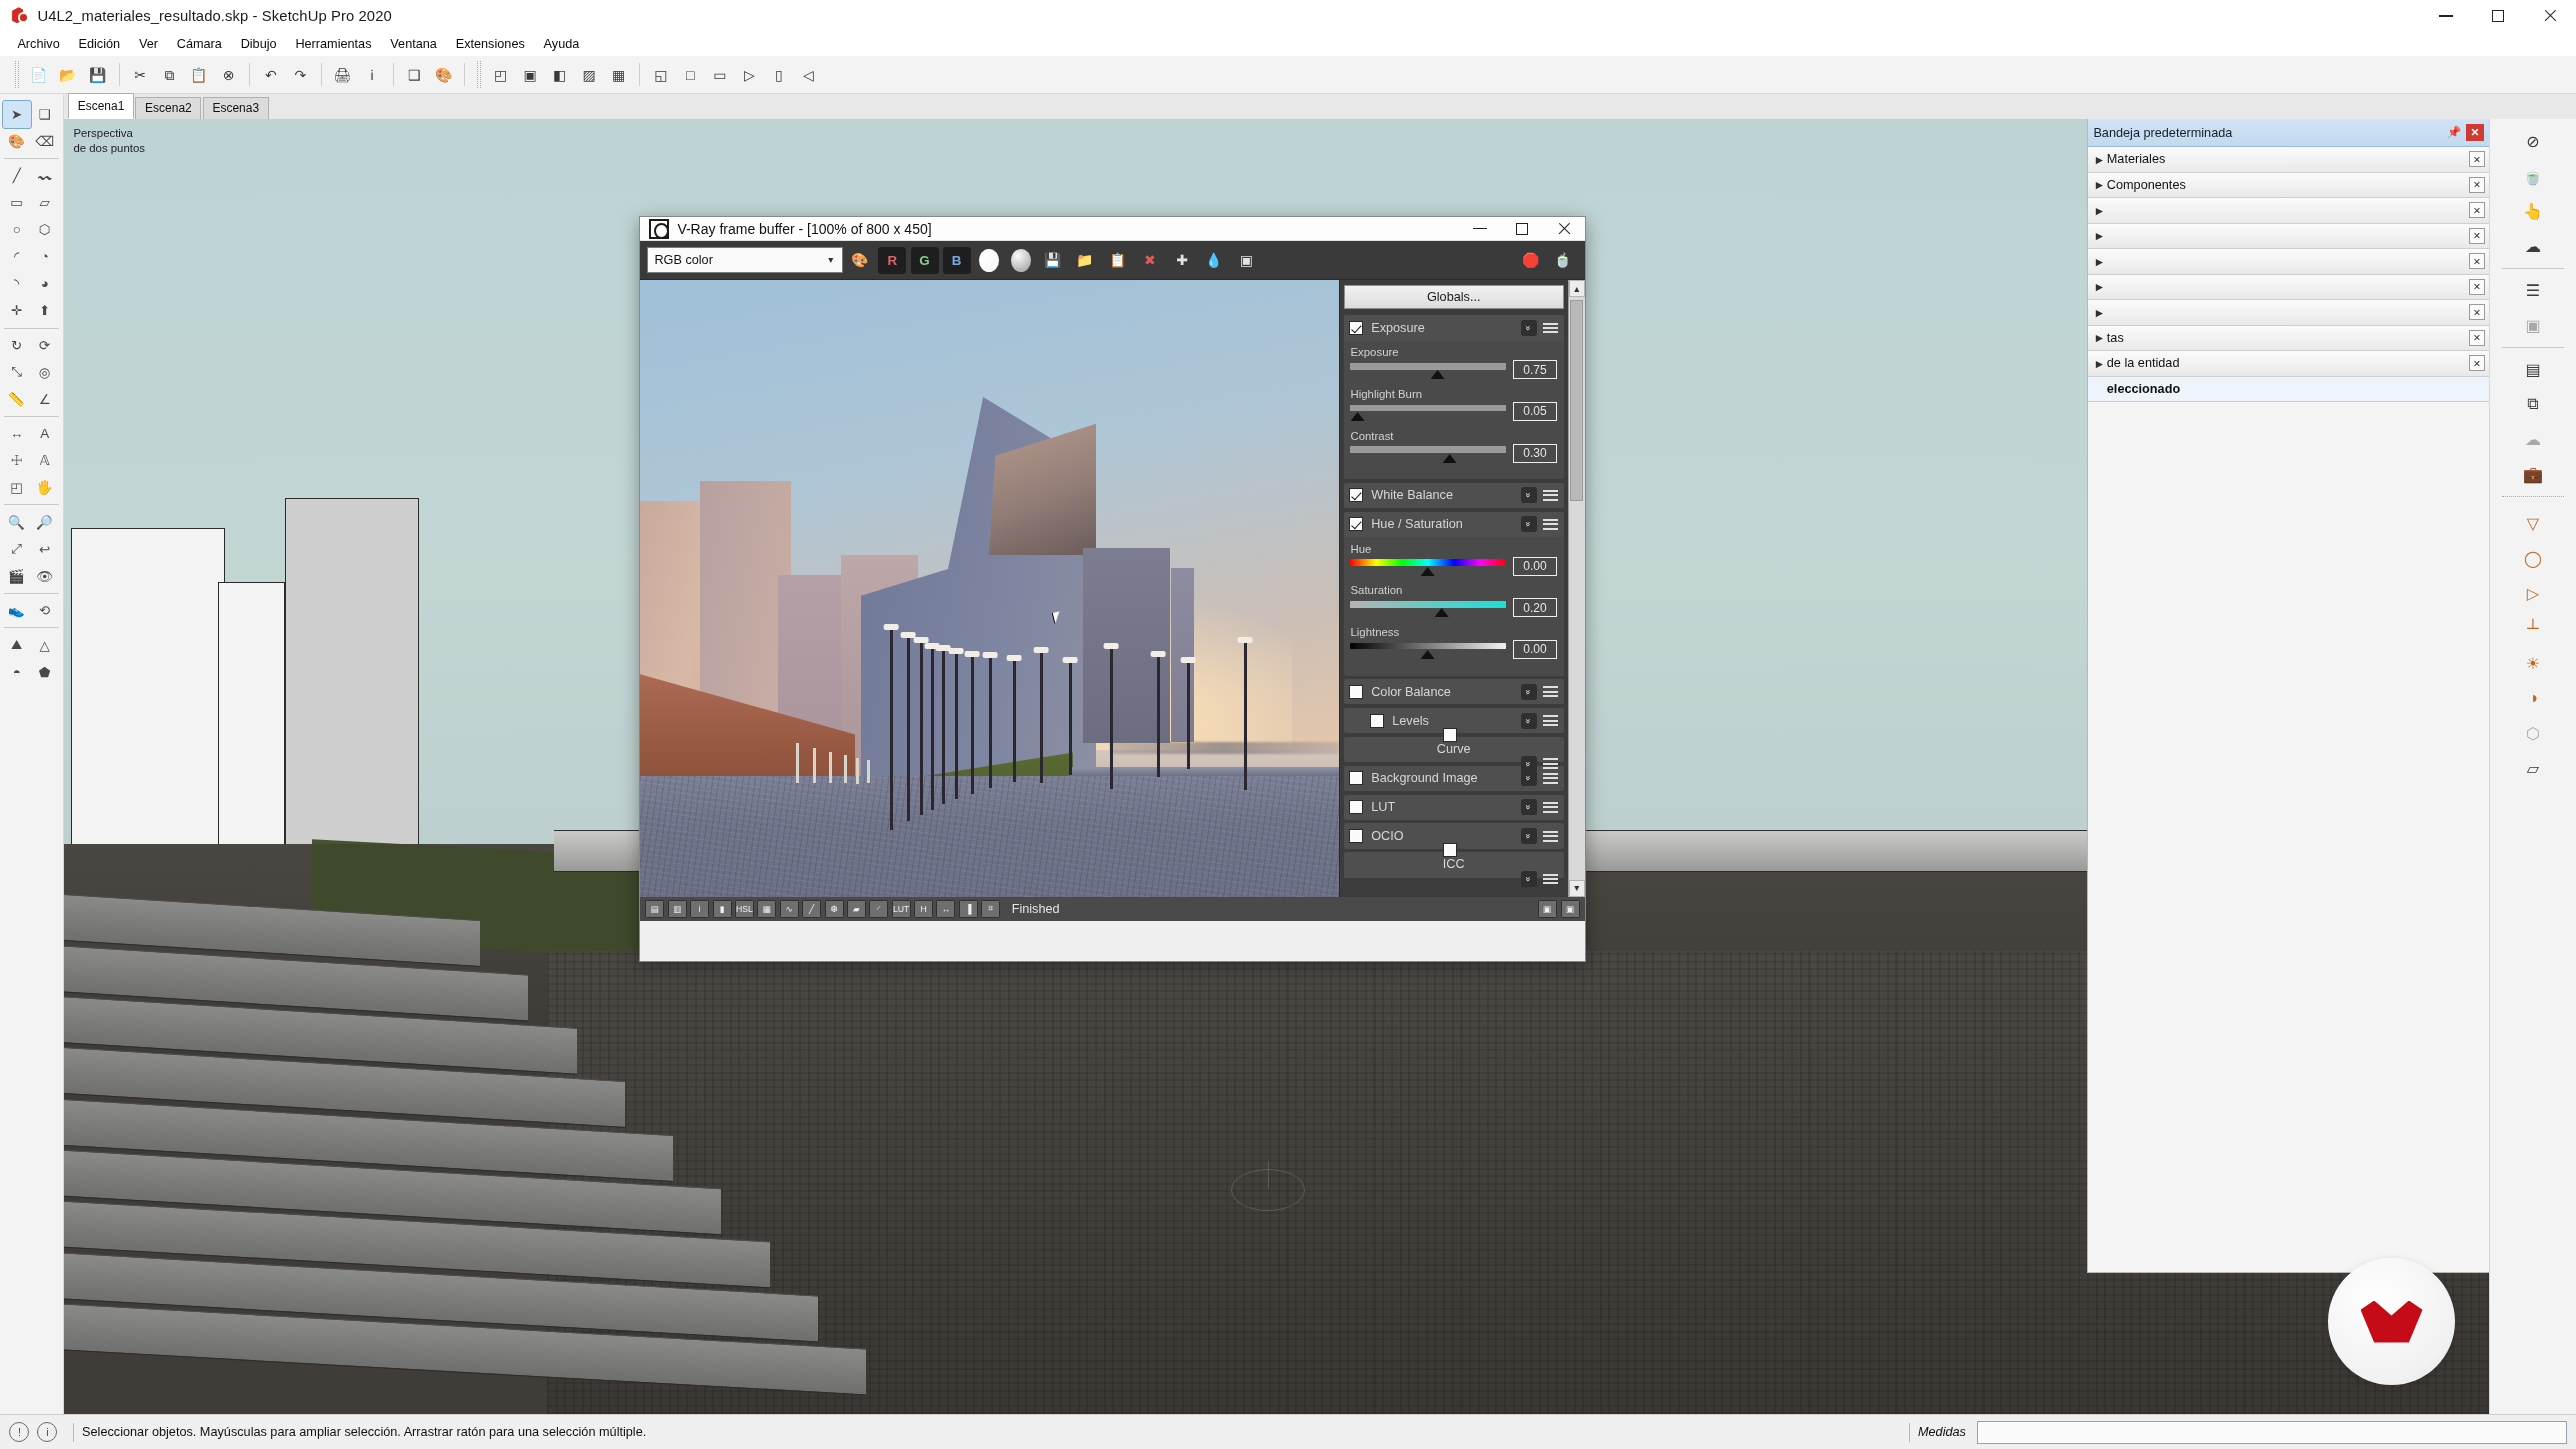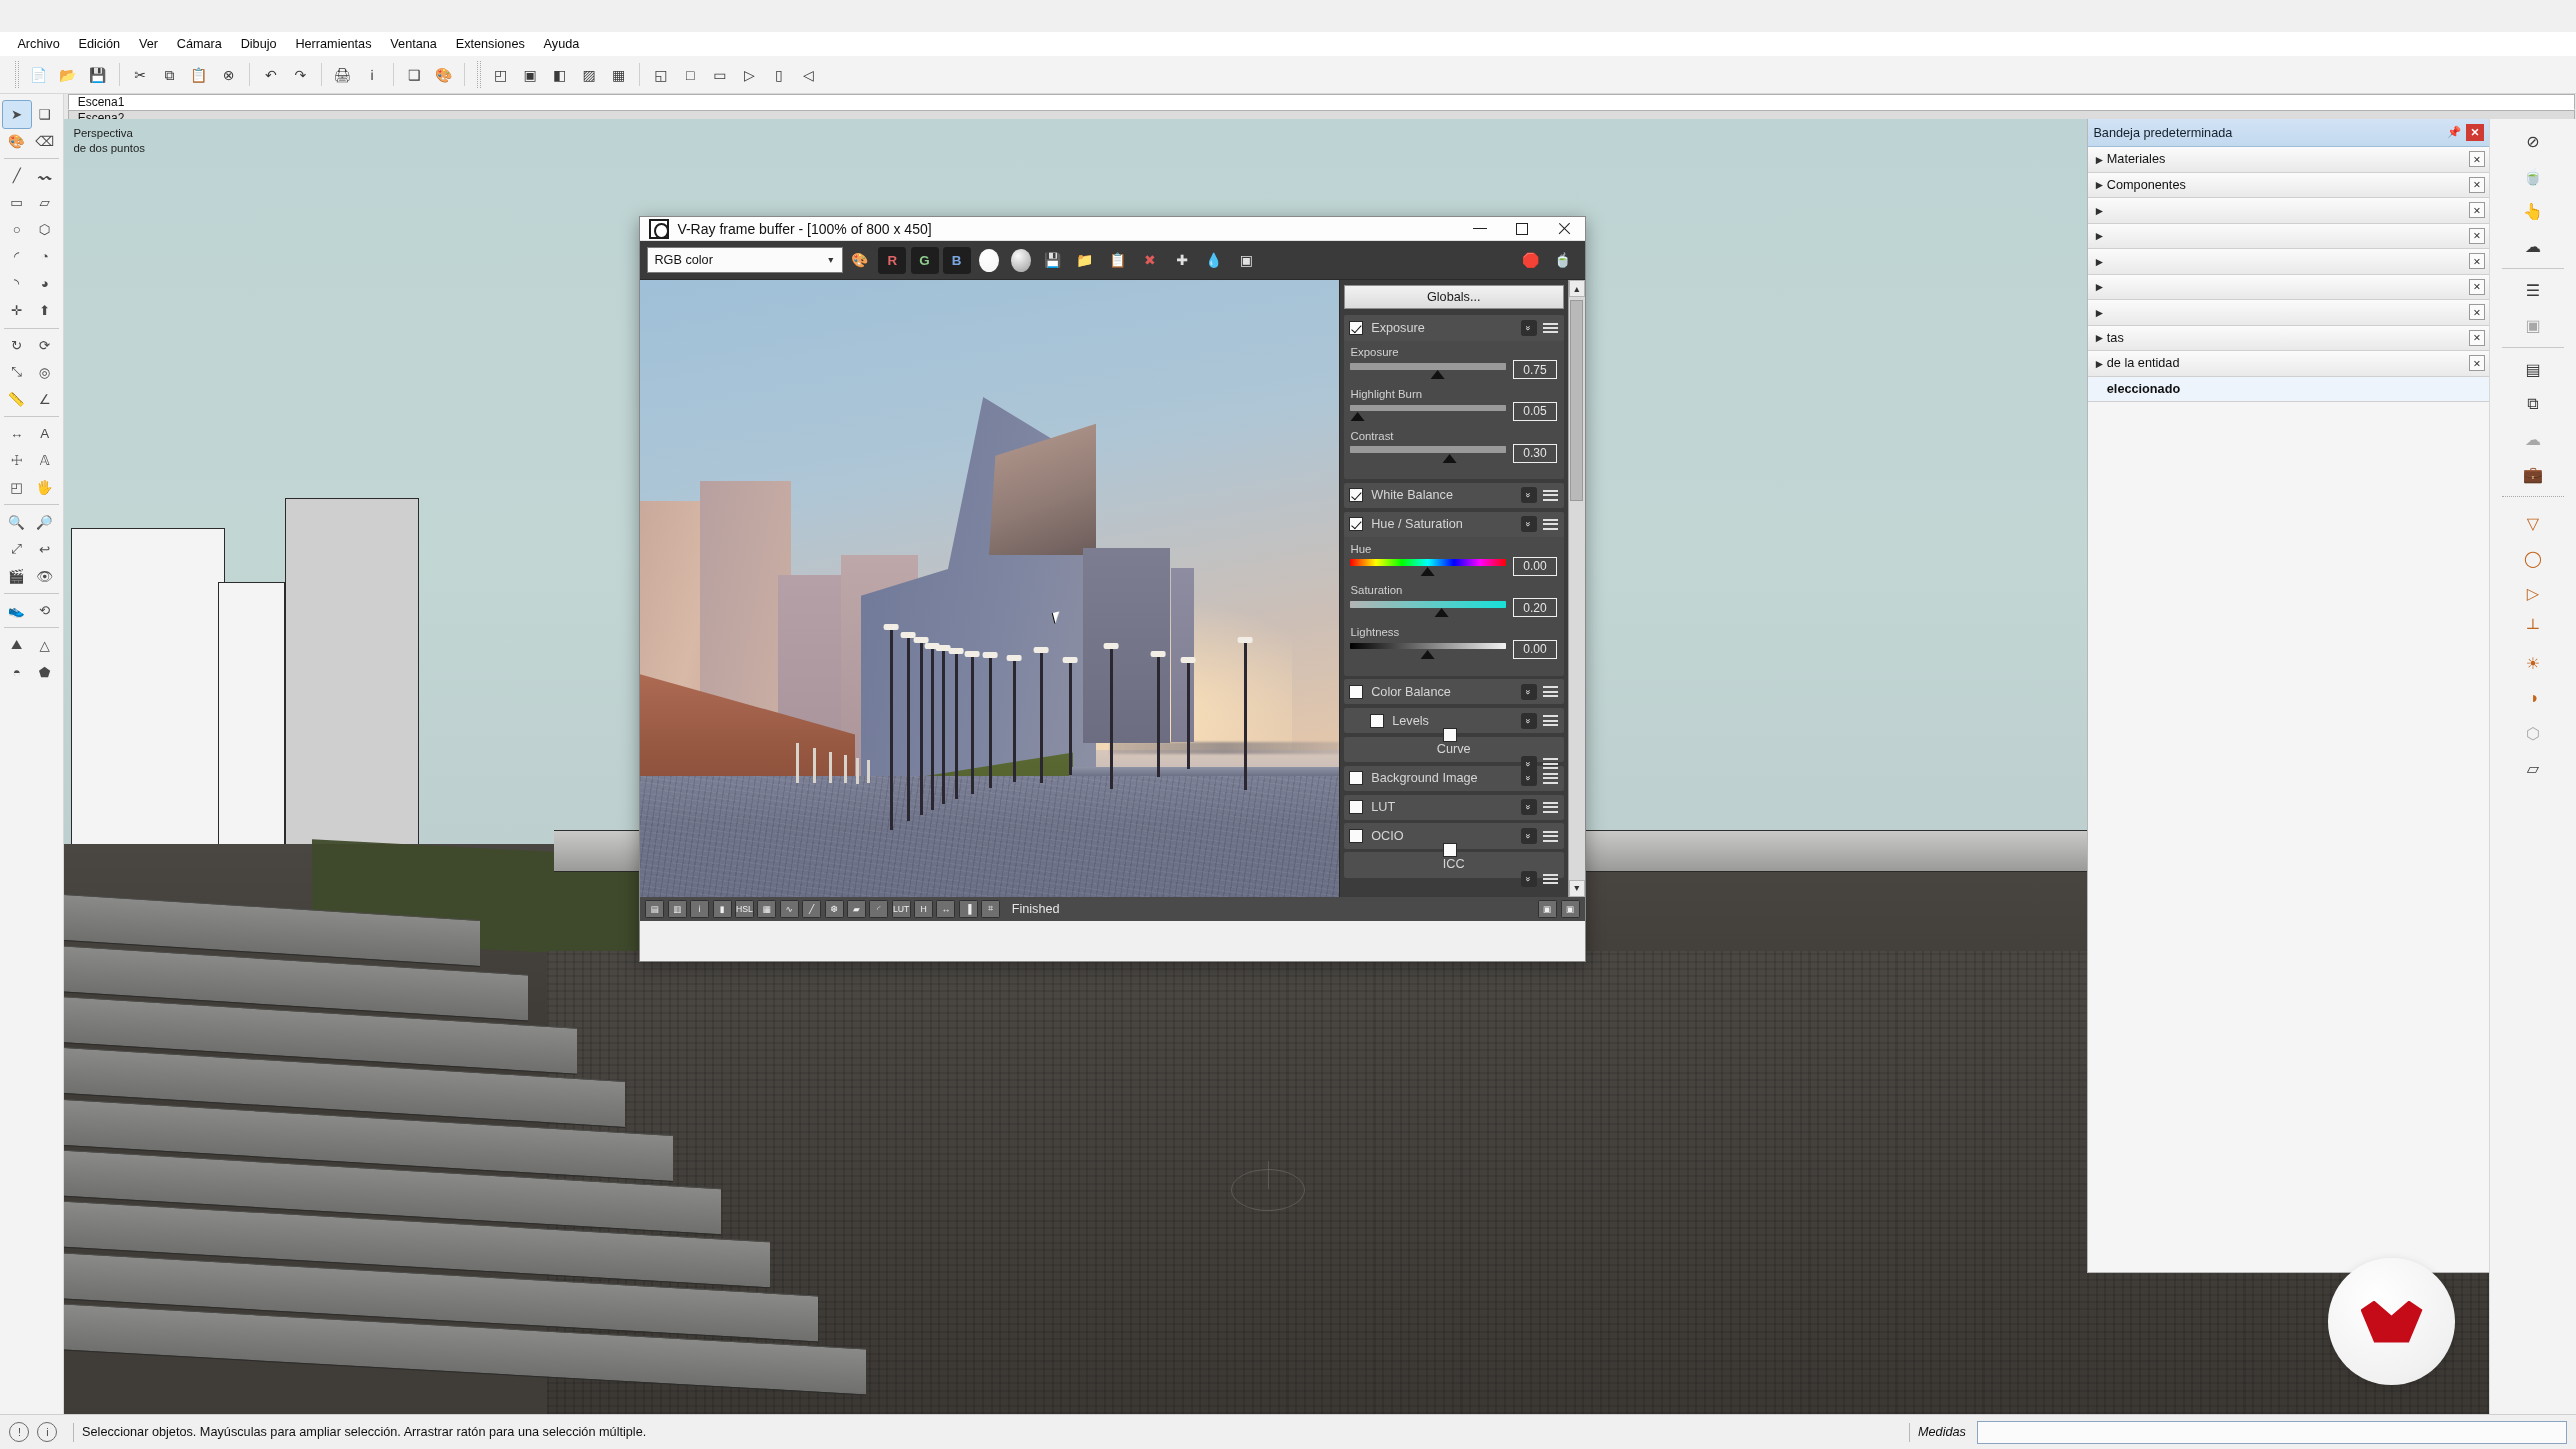--- a/index.html
+++ b/index.html
@@ -66,21 +66,21 @@
     width: 25.5px; height: 25.5px; margin: 0 2px; border-radius: 2px;
     display: flex; align-items: center; justify-content: center;
     font-size: 14px; line-height: 1; color: #3a3a3a; position: relative;
   }
   .tb-sep { width: 0.7px; height: 23px; background: #cfcfcf; margin: 0 6px; }
 
   
   .scene-tabs {
     position: absolute; left: 64px; top: 94px; width: 2512px; height: 25.5px;
     background: #e8e8e8; border-bottom: 0.7px solid #b9b9b9;
-    display: flex; padding-left: 4px; flex-direction: column;
+    display: flex; align-items: flex-end; padding-left: 4px;
   }
   .scene-tab {
     height: 21.5px; padding: 0 8.7px; font-size: 12px; color: #111;
     display: flex; align-items: center; background: #dcdcdc;
     border: 0.7px solid #b0b0b0; border-bottom: none; margin-right: 1.3px;
   }
   .scene-tab.active { background: #ffffff; height: 25.5px; border-bottom: 0.7px solid #fff; }
 
   
   .toolbar-left {
@@ -455,20 +455,35 @@
     font-size: 8.7px; color: #f0f0f0;
   }
   .st-text { font-size: 12.7px; color: #e4e4e4; margin-left: 8px; }
   .st-right { margin-left: auto; display: flex; gap: 4px; }
 </style>
 </head>
 <body>
 
 <div id="app">
 
+  <div class="titlebar">
+    <div class="su-logo"></div>
+    <div class="title-text">U4L2_materiales_resultado.skp - SketchUp Pro 2020</div>
+    <div class="win-btns">
+      <div class="win-btn">
+          <span class="wb-min"></span>
+        </div>
+      <div class="win-btn">
+          <span class="wb-max"></span>
+        </div>
+      <div class="win-btn close">
+          <span class="wb-close"></span>
+        </div>
+    </div>
+  </div>
 
   <div class="menubar" id="menubar">
       <div class="menu-item">Archivo</div>
       <div class="menu-item">Edición</div>
       <div class="menu-item">Ver</div>
       <div class="menu-item">Cámara</div>
       <div class="menu-item">Dibujo</div>
       <div class="menu-item">Herramientas</div>
       <div class="menu-item">Ventana</div>
       <div class="menu-item">Extensiones</div>

